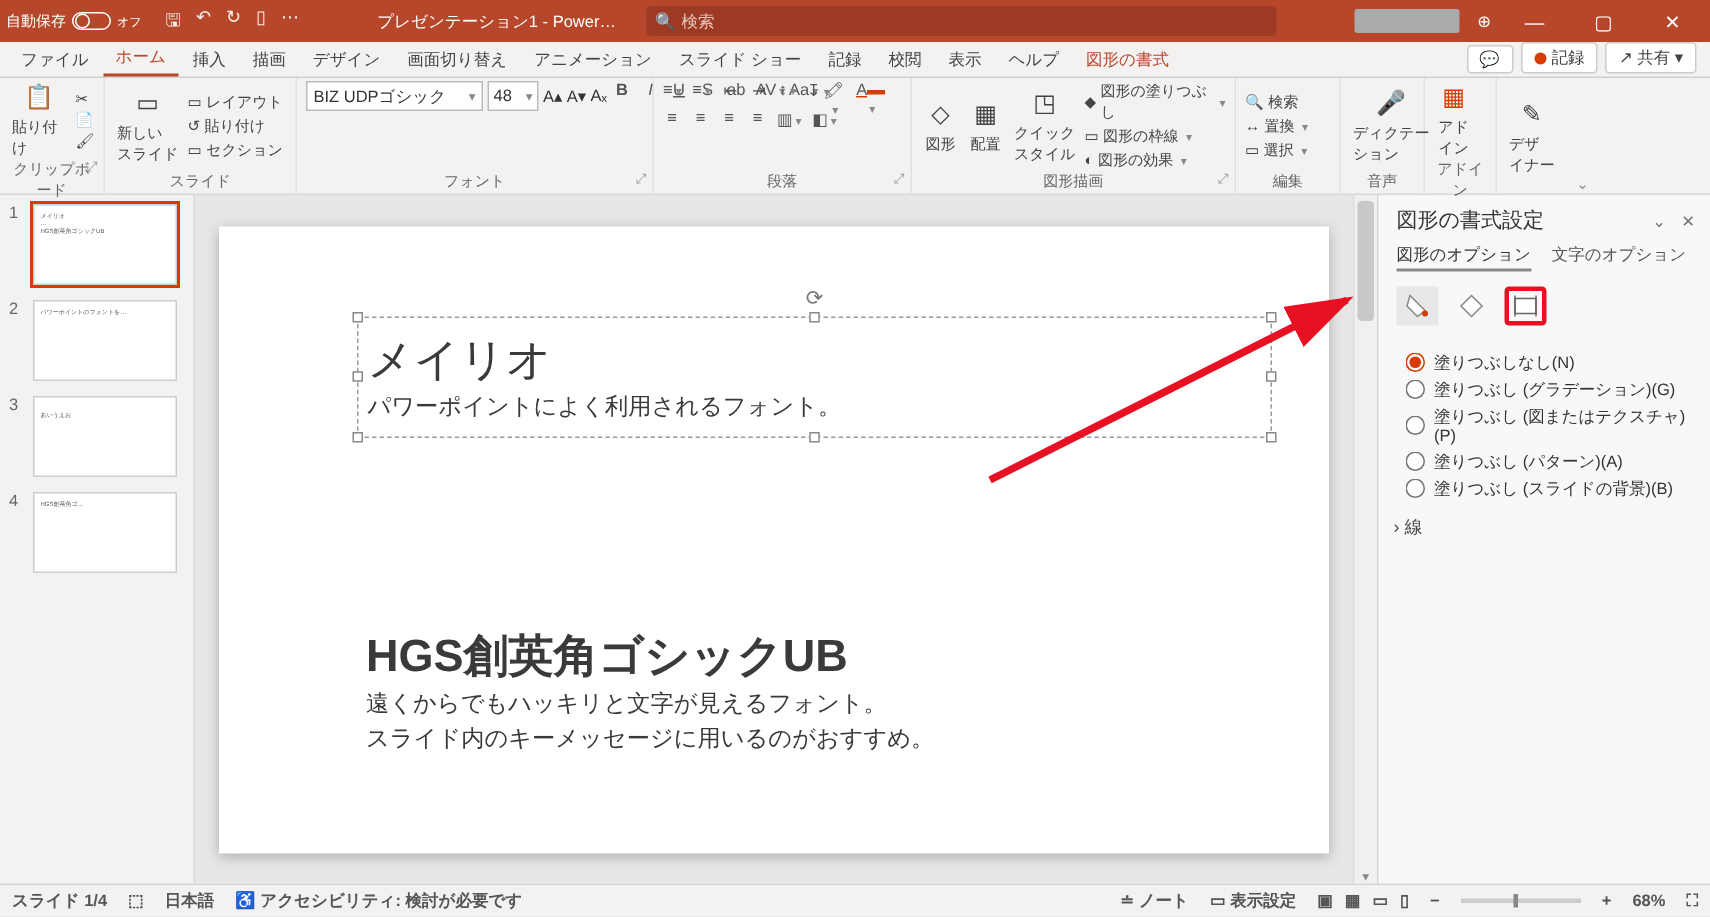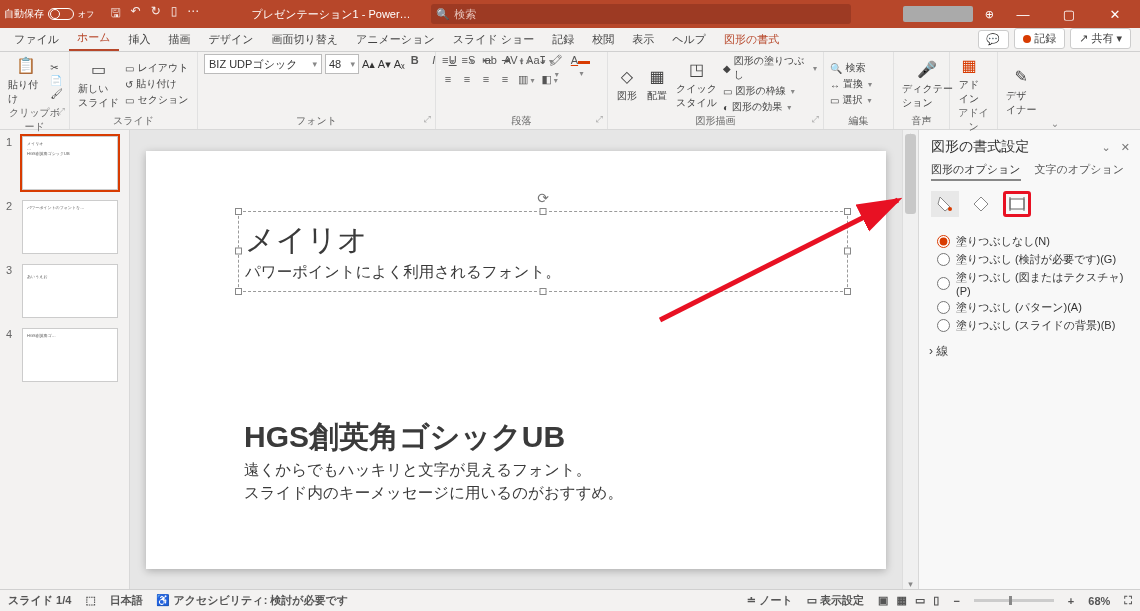--- a/index.html
+++ b/index.html
@@ -382,21 +382,21 @@
           </svg>
       </div>
     </div>
     <div class="section">
       <label class="radio">
           <input type="radio" checked="" style="">
           <span>塗りつぶしなし(N)</span>
         </label>
       <label class="radio">
           <input type="radio" style="">
-          <span>塗りつぶし (検討が必要です)(G)</span>
+          <span>塗りつぶし (グラデーション)(G)</span>
         </label>
       <label class="radio">
           <input type="radio" style="">
           <span>塗りつぶし (図またはテクスチャ)(P)</span>
         </label>
       <label class="radio">
           <input type="radio" style="">
           <span>塗りつぶし (パターン)(A)</span>
         </label>
       <label class="radio">

